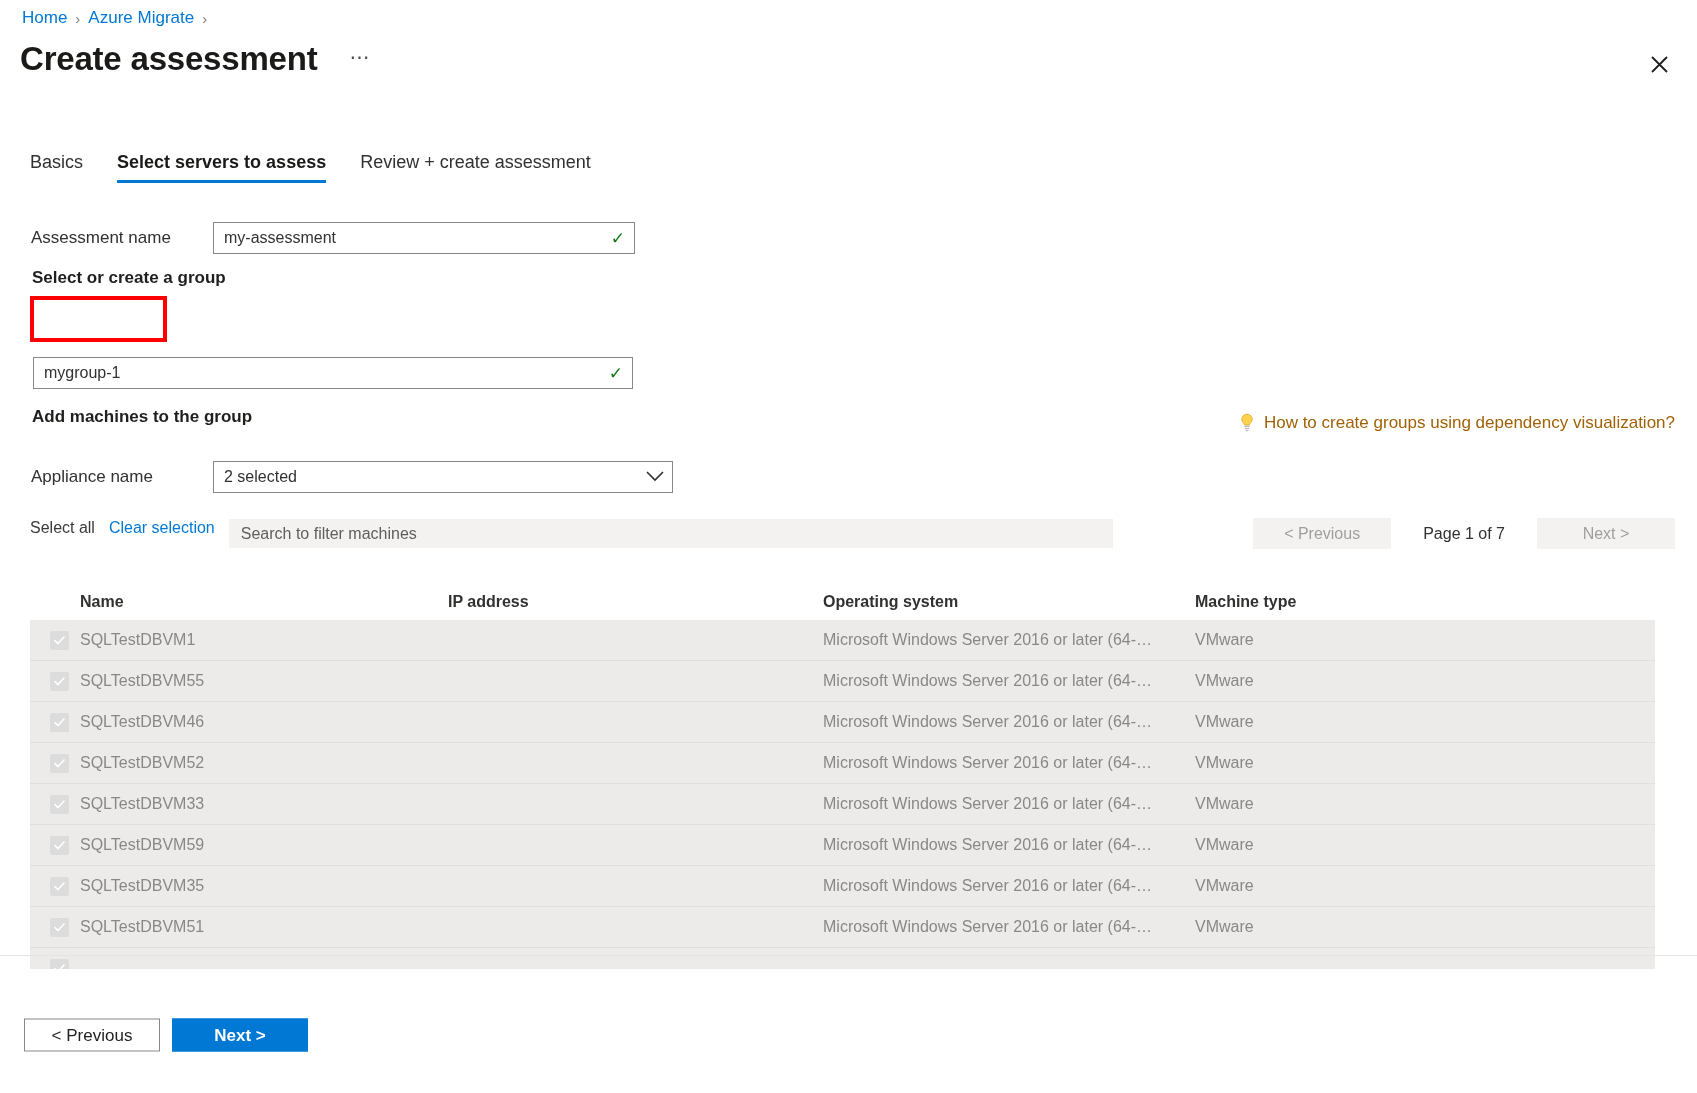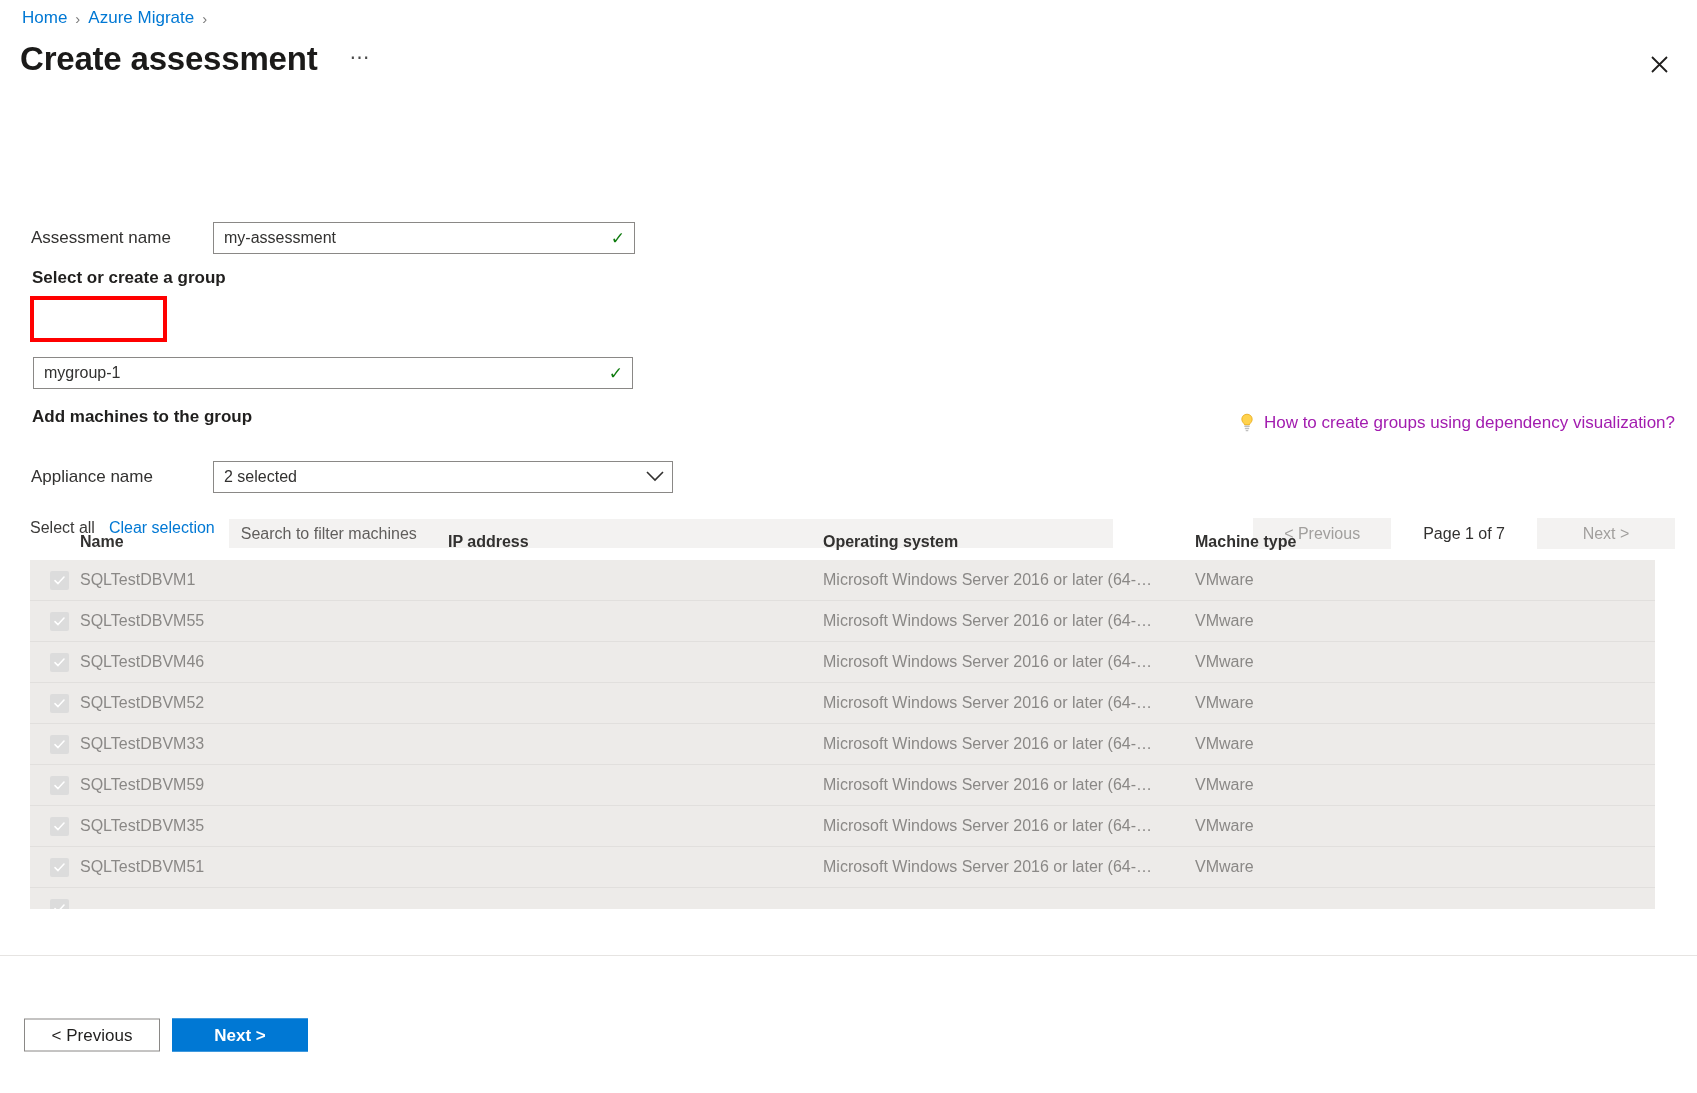--- a/index.html
+++ b/index.html
@@ -95,21 +95,21 @@
   .highlight-box {
     position: absolute; left: 30px; top: 296px;
     width: 137px; height: 46px;
     border: 4px solid #ff0000; pointer-events: none;
   }
 
   
   .hint-link {
     position: absolute; right: 22px; top: 413px;
     display: flex; align-items: center; gap: 9px;
-    font-size: 17px; color: #a21caf; cursor: pointer; justify-content: space-between;
+    font-size: 17px; color: #a16207; cursor: pointer; justify-content: space-between;
   }
   .bulb { width: 16px; height: 20px; flex: none; }
 
   
   .dropdown {
     height: 32px; border: 1px solid #8a8886; background: #fff;
     display: flex; align-items: center; justify-content: space-between;
     padding: 0 8px 0 10px; font-size: 16px; color: #323130; cursor: pointer;
   }
   .chev { color: #323130; }
@@ -128,21 +128,21 @@
   .pager { position: absolute; right: 22px; top: 518px; display: flex; align-items: center; gap: 0; }
   .pager-btn {
     min-width: 138px; height: 31px; background: #f3f2f1;
     border: none; font-family: inherit; font-size: 16px; color: #a19f9d;
     display: flex; align-items: center; justify-content: center; cursor: default;
   }
   .pager-label { min-width: 100px; text-align: center; font-size: 16px; color: #323130; padding: 0 32px; }
 
   
   .table {
-    position: absolute; left: 30px; top: 524px;
+    position: absolute; left: 30px; top: 584px;
     width: 1625px; height: 385px; overflow: hidden;
   }
   .thead { display: flex; align-items: center; height: 36px; padding-left: 20px; }
   .th { font-size: 16px; font-weight: 600; color: #323130; }
   .c-check { width: 30px; flex: none; }
   .c-name  { width: 368px; flex: none; }
   .c-ip    { width: 375px; flex: none; }
   .c-os    { width: 372px; flex: none; }
   .c-type  { flex: 1 1 auto; }
 
@@ -189,20 +189,25 @@
   <div class="title-row">
     <span class="page-title">Create assessment</span>
     <span class="ellipsis-btn">⋯</span>
   </div>
   <div class="close-btn">
     <svg width="17" height="17" viewBox="0 0 17 17" aria-hidden="true">
       <path d="M1 1 L16 16 M16 1 L1 16" stroke="#201f1e" stroke-width="1.8" fill="none"></path>
     </svg>
   </div>
 
+  <div class="tabs">
+    <div class="tab">Basics</div>
+    <div class="tab active">Select servers to assess</div>
+    <div class="tab">Review + create assessment</div>
+  </div>
 
   <div class="field-row" style="left:31px; top:222px;">
     <span class="field-label" style="width:182px;">Assessment name</span>
     <span class="txtbox" style="width:422px;">
       <input type="text" value="my-assessment" style="">
       <span class="check-ok">✓</span>
     </span>
   </div>
 
   <div class="section-head" style="left:32px; top:268px;">Select or create a group</div>

